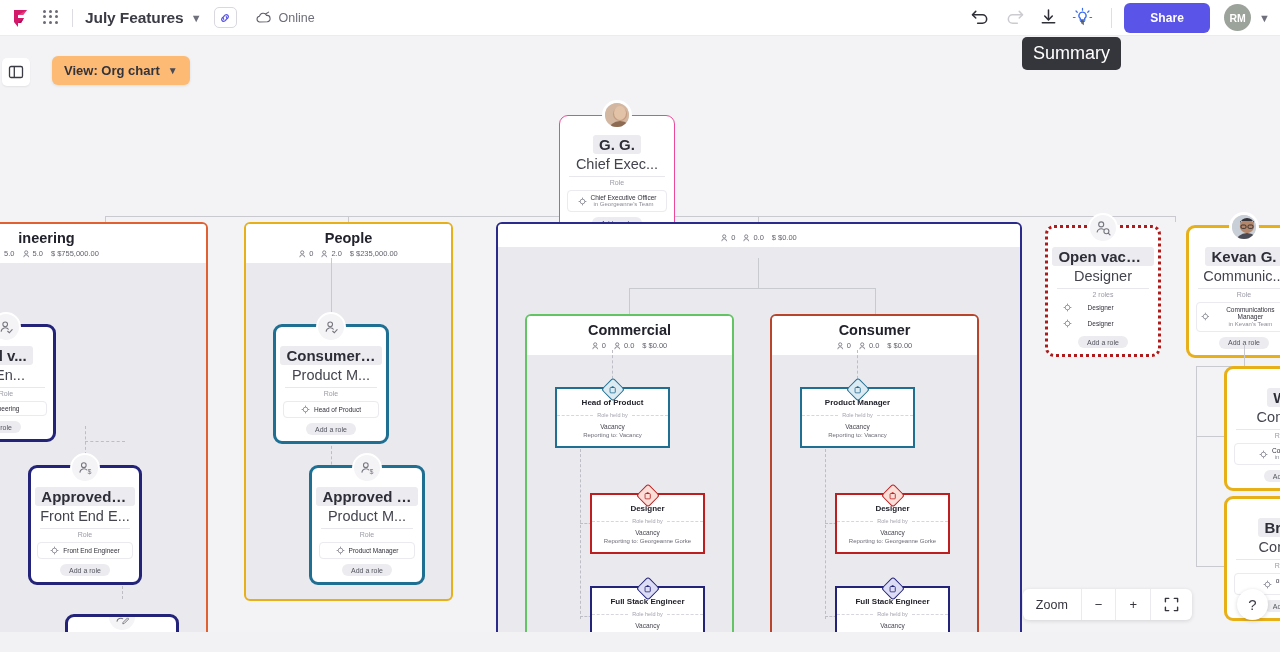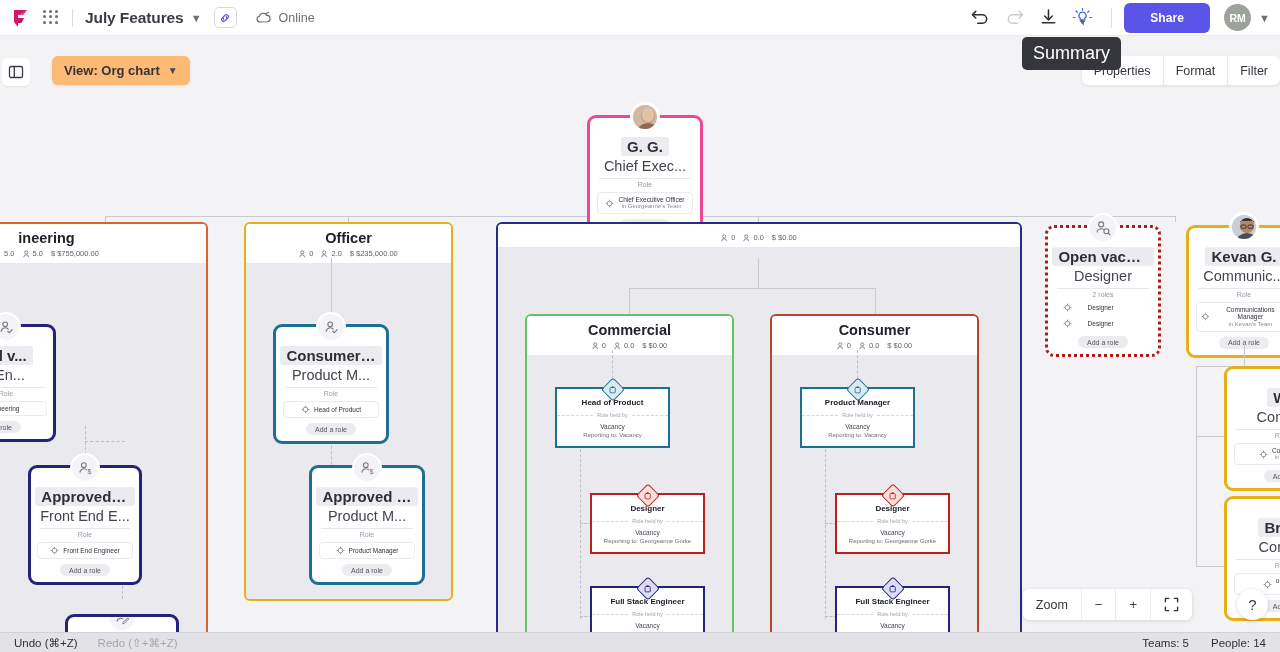--- a/index.html
+++ b/index.html
@@ -267,38 +267,33 @@
     <div class="panel-toggle">
       <svg width="16" height="16" viewBox="0 0 16 16">
         <rect x="1.5" y="2.5" width="13" height="11" rx="1.6" stroke="#3b3b45" stroke-width="1.3" fill="none"></rect>
         <path d="M6.3 2.5 L6.3 13.5" stroke="#3b3b45" stroke-width="1.3"></path>
       </svg>
     </div>
     <div class="view-select">
       <span>View: Org chart</span>
       <span class="chev2">▼</span>
     </div>
-    <div class="right-tabs">
-      <div>Properties</div>
-      <div>Format</div>
-      <div>Filter</div>
-    </div>
   </div>
 
   <div class="canvas">
 
     <div class="vline" style="left:617px; top:158px; height:22px;"></div>
     <div class="hline" style="left:105px; top:180px; width:1070px;"></div>
     <div class="vline" style="left:105px; top:180px; height:6px;"></div>
     <div class="vline" style="left:348px; top:180px; height:6px;"></div>
     <div class="vline" style="left:758px; top:180px; height:6px;"></div>
     <div class="vline" style="left:1102px; top:180px; height:6px;"></div>
     <div class="vline" style="left:1175px; top:180px; height:6px;"></div>
 
-    <div class="pcard" style="left:559px; top:79px; width:116px; border:3px solid #ec4899;margin-left:28px;">
+    <div class="pcard" style="left:559px; top:79px; width:116px; border:1px solid #ec4899;">
       <div class="ava">
         <svg width="30" height="30" viewBox="0 0 30 30">
           <rect width="30" height="30" fill="#d3b7a0"></rect>
           <circle cx="15" cy="11" r="7" fill="#c49b7d"></circle>
           <ellipse cx="15" cy="27" rx="11" ry="9" fill="#8d6a52"></ellipse>
           <ellipse cx="15" cy="10" rx="6" ry="7" fill="#e3c3a8"></ellipse>
         </svg>
       </div>
       <div class="pc-name">G. G.</div>
       <div class="pc-role2">Chief Exec...</div>
@@ -391,21 +386,21 @@
           <circle cx="6.2" cy="4.4" r="2.5" stroke="#76767f" stroke-width="1.1" fill="none"></circle>
           <path d="M2 12.4 A4.3 4.3 0 0 1 8.6 9.5" stroke="#76767f" stroke-width="1.1" fill="none"></path>
           <path d="M8.6 13.2 L13.4 8.4 L14.6 9.6 L9.8 14.4 L8.3 14.7 Z" stroke="#76767f" stroke-width="1" fill="none"></path>
         </svg>
       </div>
 
     </div>
 
     <div class="team" style="left:244px; top:186px; width:209px; height:379px; border:2px solid #e8b018;">
       <div class="team-head">
-        <div class="team-name">Officer</div>
+        <div class="team-name">People</div>
         <div class="team-stats">
           <span>
               <svg width="8" height="8" viewBox="0 0 10 10">
                 <circle cx="4" cy="3" r="2" stroke="#62626e" stroke-width=".9" fill="none"></circle>
                 <path d="M1 9 A3 3 0 0 1 7 9" stroke="#62626e" stroke-width=".9" fill="none"></path>
               </svg>
               <em style="font-style:normal">0</em>
             </span>
           <span>
               <svg width="8" height="8" viewBox="0 0 10 10">
@@ -746,21 +741,13 @@
       <div>+</div>
       <div>
         <svg width="15" height="15" viewBox="0 0 16 16">
           <path d="M1.5 5 L1.5 1.5 L5 1.5 M11 1.5 L14.5 1.5 L14.5 5 M14.5 11 L14.5 14.5 L11 14.5 M5 14.5 L1.5 14.5 L1.5 11" stroke="#35353e" stroke-width="1.5" fill="none" stroke-linecap="round" stroke-linejoin="round"></path>
         </svg>
       </div>
     </div>
     <div class="helpbtn">?</div>
   </div>
 
-  <div class="statusbar">
-    <div class="sb-undo">Undo (⌘+Z)</div>
-    <div class="sb-redo">Redo (⇧+⌘+Z)</div>
-    <div class="sb-right">
-      <span>Teams: 5</span>
-      <span>People: 14</span>
-    </div>
-  </div>
 </div>
 
 </body></html>

